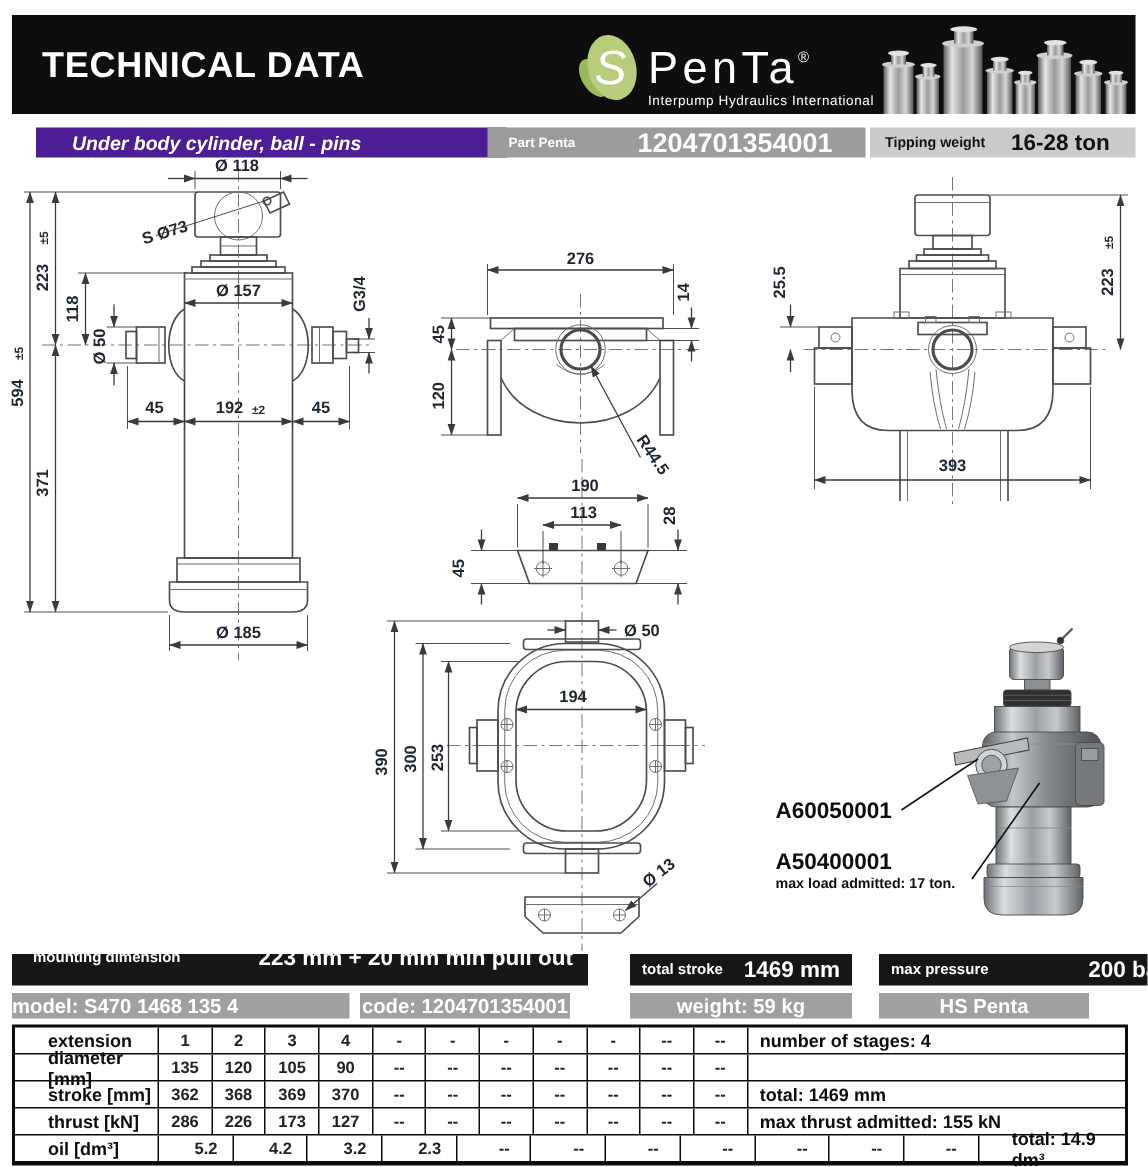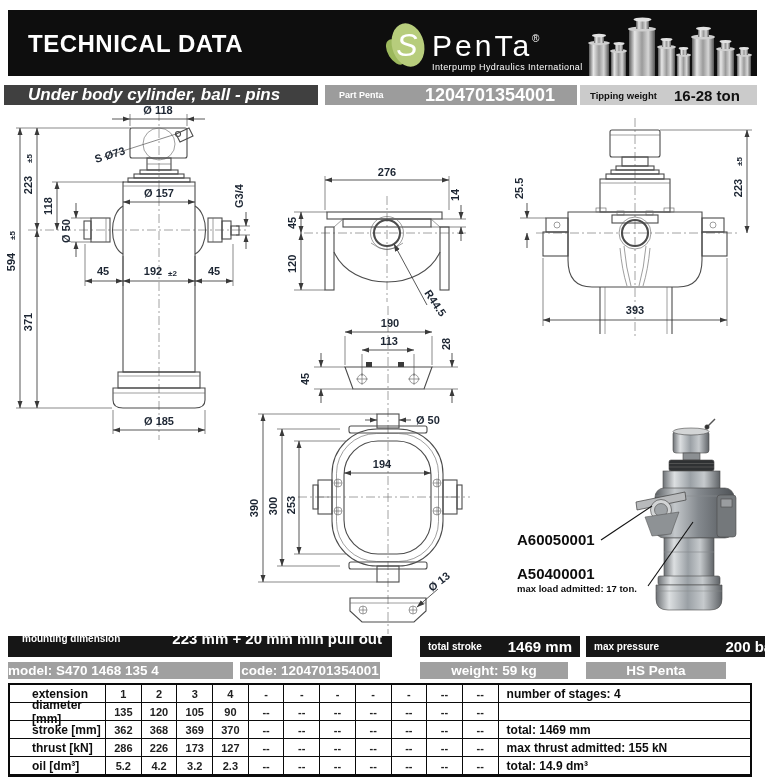--- a/index.html
+++ b/index.html
@@ -11,21 +11,21 @@
   .hdr-title{left:20px;top:20px;color:#fff;font-size:24px;font-weight:bold;letter-spacing:.5px;}
   .logo-mark{left:376px;top:2px;}
   .logo-text{left:424px;top:14px;color:#fff;}
   .logo-brand{font-size:30px;font-weight:400;letter-spacing:3px;line-height:30px;}
   .logo-reg{font-size:10px;vertical-align:14px;}
   .logo-tag{font-size:9px;letter-spacing:.4px;margin-top:1px;}
   .montage{right:0;top:0;}
 
   
   .sub{top:85px;height:20px;color:#fff;display:flex;align-items:center;}
-  .sub-product{left:4px;width:314px;background:#404040;font-style:italic;font-weight:bold;font-size:17px;padding-left:24px;box-sizing:border-box;}
+  .sub-product{left:24px;width:314px;background:#4c1d95;font-style:italic;font-weight:bold;font-size:13px;padding-left:24px;box-sizing:border-box;}
   .sub-part{left:325px;width:252px;background:#9c9c9c;}
   .sub-part .lbl{font-size:9px;font-weight:bold;padding-left:14px;width:64px;}
   .sub-part .val{font-size:18px;font-weight:bold;flex:1;text-align:center;}
   .sub-tip{left:580px;width:177px;background:#cbcbcb;color:#111;}
   .sub-tip .lbl{font-size:9.5px;font-weight:bold;padding-left:10px;}
   .sub-tip .val{font-size:15px;font-weight:bold;flex:1;text-align:center;}
 
   
   svg text{font-family:"Liberation Sans",sans-serif;}
   .ln{fill:none;stroke:#4c4c4c;stroke-width:1.1;}
@@ -40,31 +40,31 @@
   .part-note{fill:#0d0d0d;font-size:9.5px;font-weight:bold;}
   .ldr{stroke:#111;stroke-width:1.1;}
 
   
   .bar{display:flex;align-items:center;color:#fff;box-sizing:border-box;}
   .bar-black{background:#161616;top:636px;height:21px;}
   .bar-gray{background:#a0a0a0;top:662px;height:17px;font-size:13.5px;font-weight:bold;justify-content:center;}
   .bar .blbl{font-size:10px;font-weight:bold;}
   .bar .bval{font-size:15px;font-weight:bold;margin-left:auto;}
   .b-mount{left:8px;width:384px;padding:0 10px 16px 14px;}
-  .b-stroke{left:420px;width:160px;padding:0 8px;}
+  .b-stroke{left:420px;width:148px;padding:0 8px;}
   .b-press{left:586px;width:200px;padding:0 8px;}
   .g-model{left:8px;width:225px;justify-content:flex-start;}
   .g-code{left:240px;width:140px;}
   .g-weight{left:420px;width:148px;}
   .g-brand{left:586px;width:140px;}
 
   
   .spec{left:8px;top:683px;width:744px;border:2px solid #0a0a0a;border-bottom-width:3px;box-sizing:border-box;}
   .spec-row{display:grid;grid-template-columns:96px repeat(11,35.7px) 1fr;border-bottom:1.5px solid #0a0a0a;}
-  .spec-row:last-child{border-bottom:none;}
+  .spec-row:last-child{border-bottom:none;gap:14px;}
   .spec-row>div{height:17px;display:flex;align-items:center;border-right:1px solid #0a0a0a;box-sizing:border-box;}
   .spec-row>div:last-child{border-right:none;}
   .sp-lbl{font-size:12px;font-weight:bold;padding-left:22px;color:#0d0d0d;}
   .sp-val{font-size:11px;font-weight:bold;justify-content:center;color:#222;}
   .sp-note{font-size:12px;font-weight:bold;padding-left:8px;color:#0d0d0d;}
 </style>
 </head>
 <body>
 
 <div class="abs hdr">

